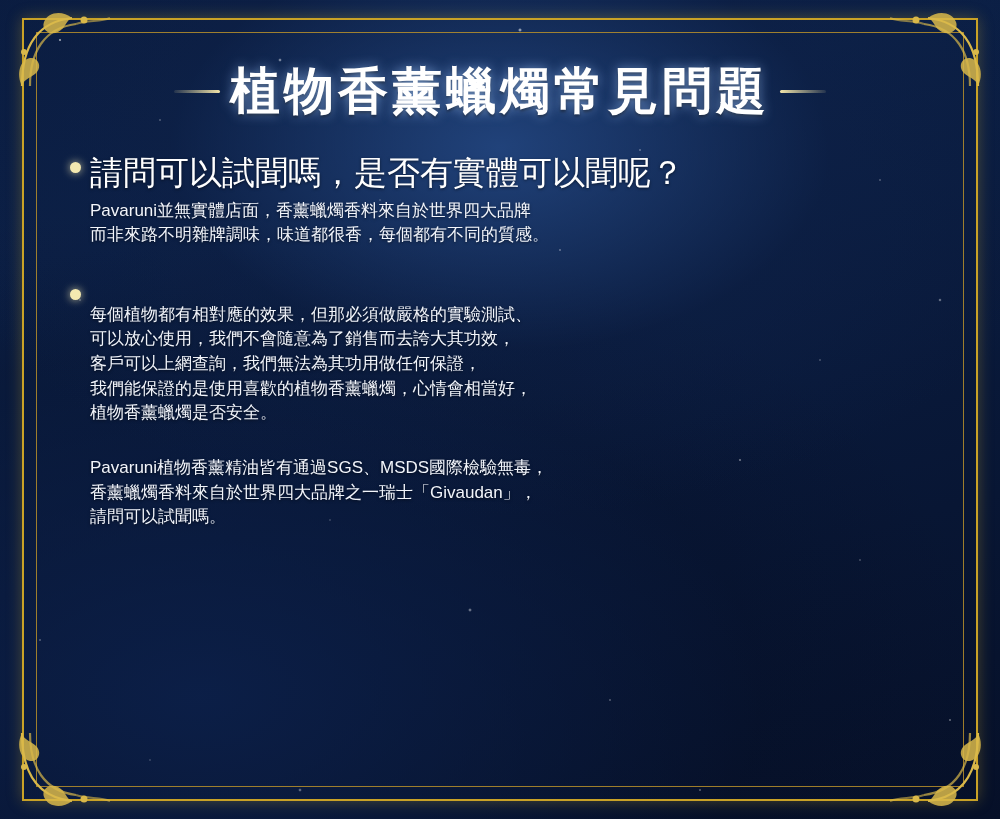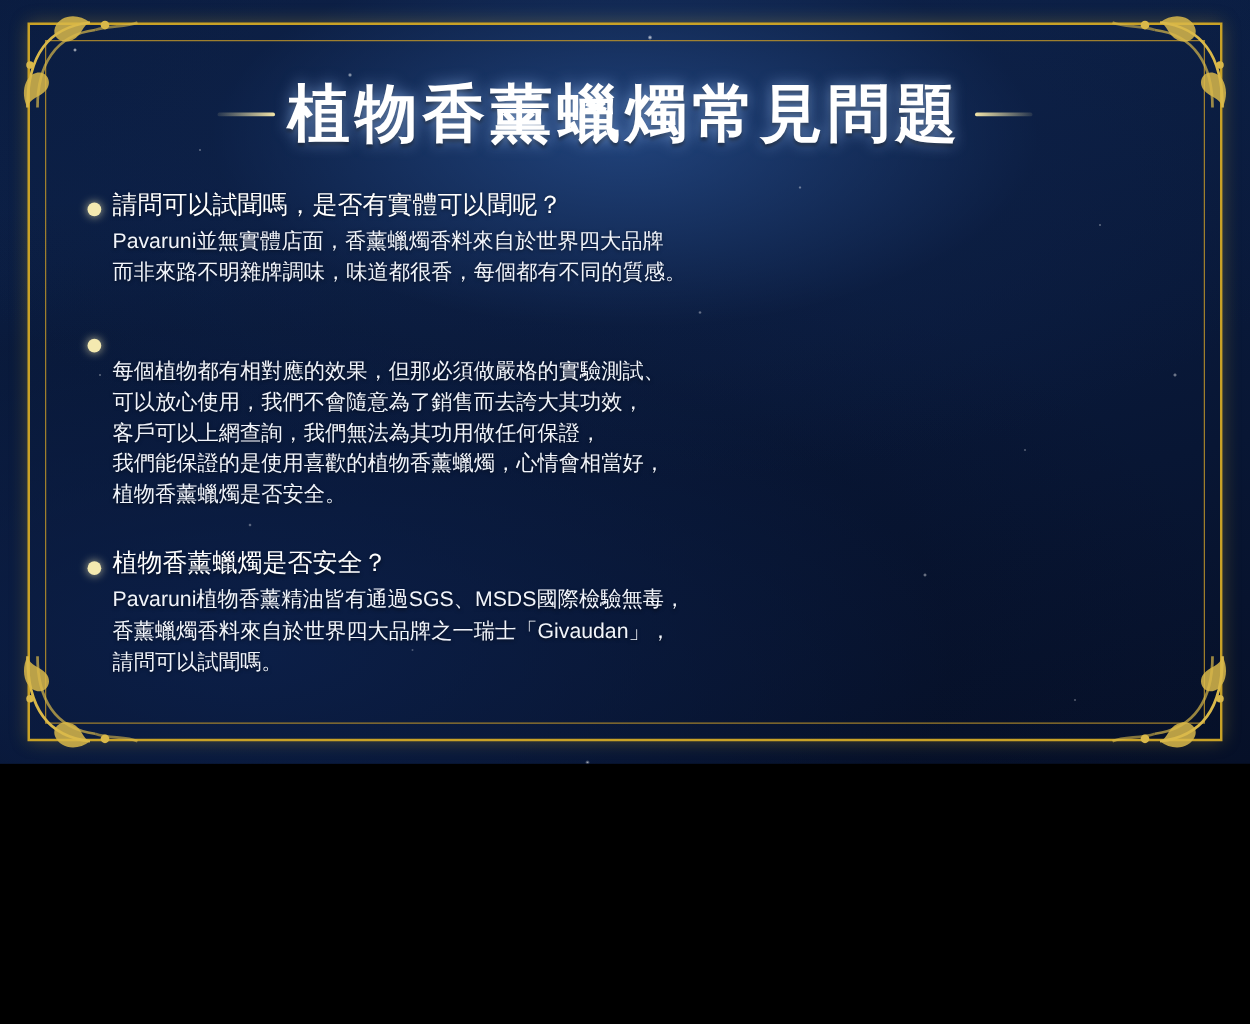--- a/index.html
+++ b/index.html
@@ -10,21 +10,21 @@
   body {
     width: 1000px;
     height: 819px;
     overflow: hidden;
     font-family: "Liberation Sans", "DejaVu Sans", sans-serif;
   }
 
   .poster {
     position: relative;
     width: 1000px;
-    height: 611px;
+    height: 819px;
     background:
       radial-gradient(ellipse 60% 45% at 50% 18%, rgba(40,78,140,0.75) 0%, rgba(16,35,74,0.35) 55%, rgba(6,14,36,0) 100%),
       radial-gradient(ellipse 80% 60% at 20% 85%, rgba(12,32,74,0.85) 0%, rgba(5,12,32,0.2) 70%, rgba(3,8,22,0) 100%),
       linear-gradient(165deg, #0a1c40 0%, #0b1f45 25%, #09193a 55%, #061028 100%);
     overflow: hidden;
   }
 
   
   .stars {
     position: absolute;
@@ -133,24 +133,25 @@
     flex: 0 0 auto;
     width: 11px;
     height: 11px;
     border-radius: 50%;
     background: #f4e9b0;
     box-shadow: 0 0 8px rgba(244,233,176,0.8);
     margin-top: 11px;
   }
   .question {
     color: #ffffff;
-    font-size: 20px;
+    font-size: 33px;
     line-height: 1.35;
     font-weight: 400;
     text-shadow: 0 1px 3px rgba(0,0,0,0.55);
+    font-family: Liberation Serif, serif;
   }
   .answer {
     margin-left: 20px;
     margin-top: 3px;
     color: #f2f5fb;
     font-size: 17px;
     line-height: 1.45;
     text-shadow: 0 1px 3px rgba(0,0,0,0.55);
   }
   .answer-line { white-space: nowrap; }
@@ -237,24 +238,20 @@
         <div class="answer">
           <div class="answer-line">每個植物都有相對應的效果，但那必須做嚴格的實驗測試、</div>
           <div class="answer-line">可以放心使用，我們不會隨意為了銷售而去誇大其功效，</div>
           <div class="answer-line">客戶可以上網查詢，我們無法為其功用做任何保證，</div>
           <div class="answer-line">我們能保證的是使用喜歡的植物香薰蠟燭，心情會相當好，</div>
           <div class="answer-line">植物香薰蠟燭是否安全。</div>
         </div>
       </div>
 
       <div class="faq-item">
-        <div class="q-row">
-          <span class="bullet"></span>
-          <span class="question">植物香薰蠟燭是否安全？</span>
-        </div>
         <div class="answer">
           <div class="answer-line">Pavaruni植物香薰精油皆有通過SGS、MSDS國際檢驗無毒，</div>
           <div class="answer-line">香薰蠟燭香料來自於世界四大品牌之一瑞士「Givaudan」，</div>
           <div class="answer-line">請問可以試聞嗎。</div>
         </div>
       </div>
 
     </div>
   </div>
 </div>

